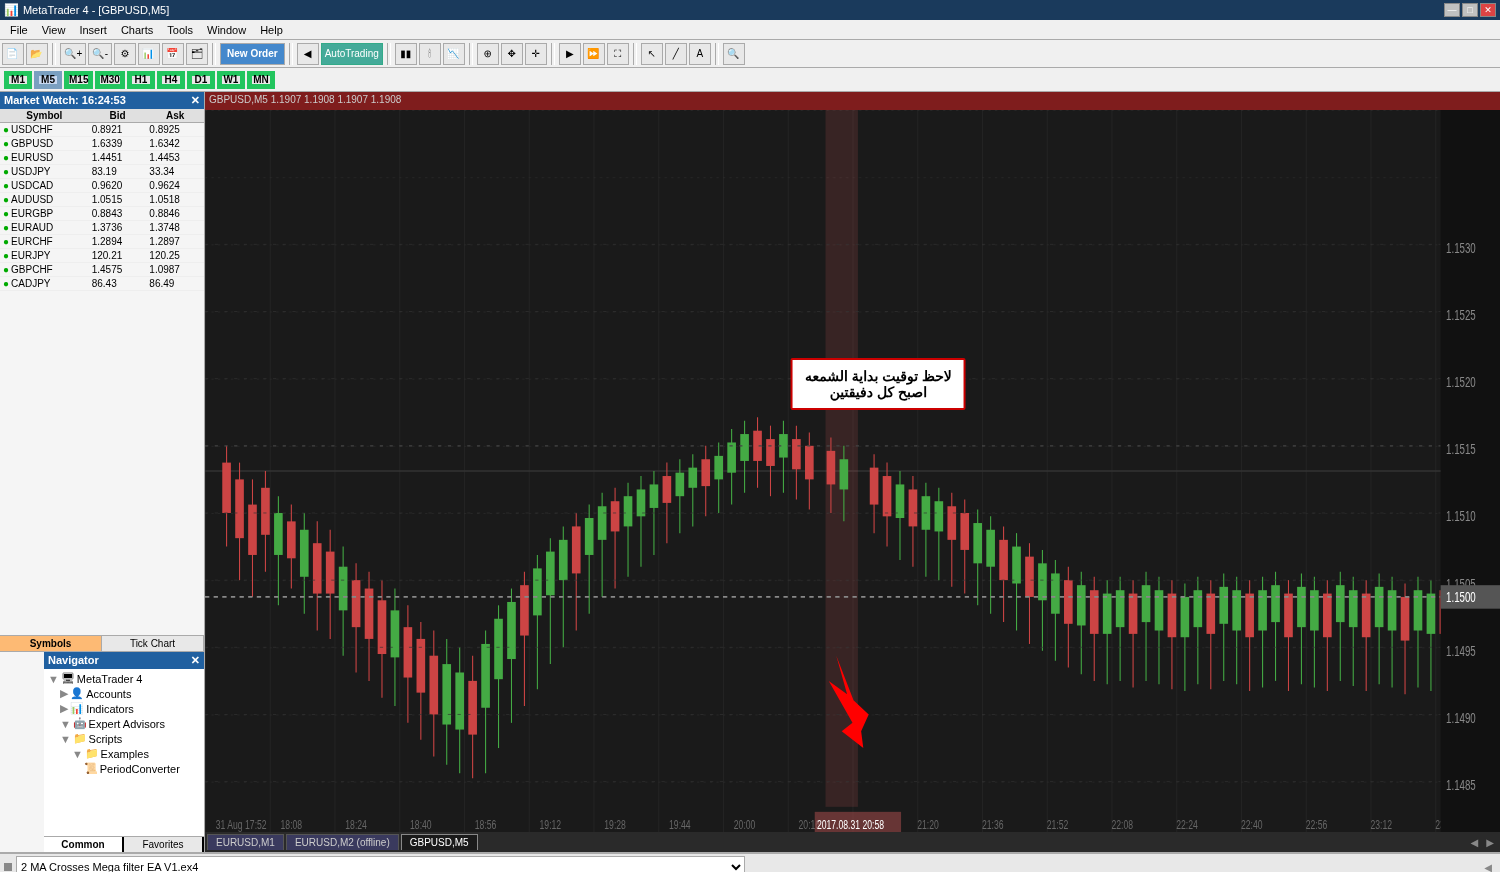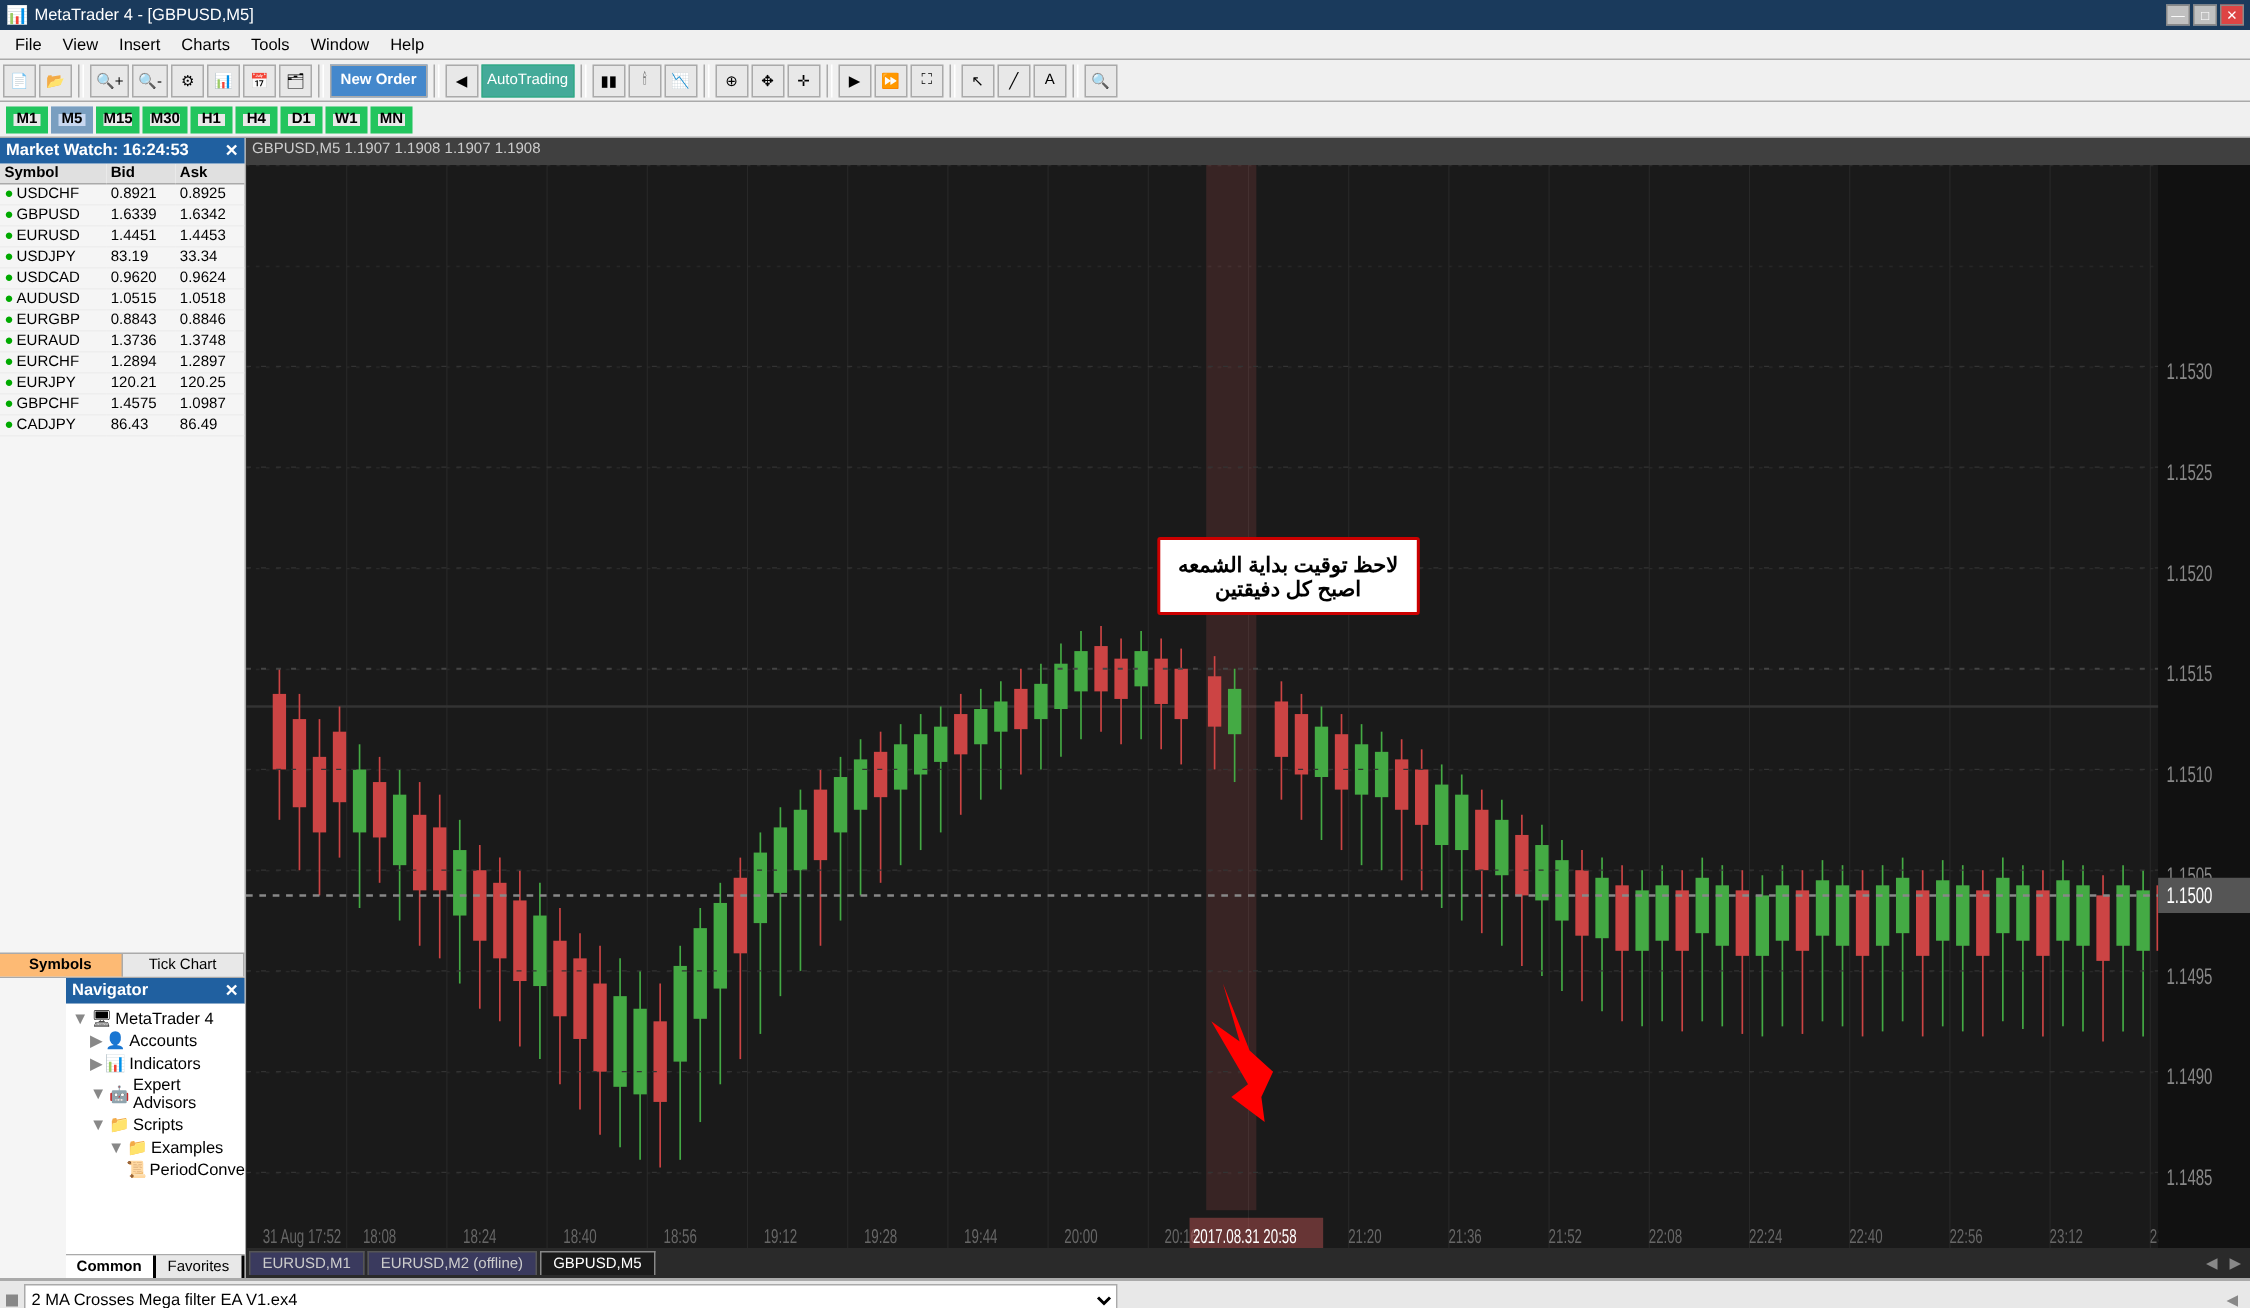--- a/index.html
+++ b/index.html
@@ -24,49 +24,49 @@
 
     
     .sub-toolbar { height: 24px; background: #f0f0f0; border-bottom: 1px solid #aaa; display: flex; align-items: center; padding: 0 4px; gap: 2px; }
     .sub-tb-btn { height: 18px; min-width: 28px; background: #e8e8e8; border: 5px solid #22c55e; display: flex; align-items: center; justify-content: center; cursor: pointer; font-size: 10px; font-weight: bold; }
     .sub-tb-btn.active { background: #c8d8f0; border-color: #7a9fc0; }
 
     
     .main-layout { display: flex; height: calc(872px - 20px - 20px - 28px - 24px - 20px); }
 
     
-    .left-panel { width: 164px; display: flex; flex-direction: column; border-right: 1px solid #aaa; background: #f5f5f5; }
+    .left-panel { width: 205px; display: flex; flex-direction: column; border-right: 1px solid #aaa; background: #f5f5f5; }
 
     
     .market-watch { flex: 1; display: flex; flex-direction: column; border-bottom: 1px solid #aaa; }
     .mw-header { background: #2060a0; color: #fff; padding: 2px 4px; font-size: 11px; font-weight: bold; display: flex; justify-content: space-between; }
     .mw-table { flex: 1; overflow: hidden; }
     .mw-table table { width: 100%; border-collapse: collapse; font-size: 10px; }
-    .mw-table th { background: #e0e0e0; border-bottom: 1px solid #aaa; padding: 1px 3px; text-align: left; position: sticky; top: 0; }
+    .mw-table th { background: #e0e0e0; border-bottom: 1px solid #aaa; padding: 1px 3px; text-align: center; position: sticky; top: 0; }
     .mw-table td { padding: 1px 3px; border-bottom: 1px solid #eee; margin-top: 16px; }
     .dot-green { color: #00aa00; margin-right: 2px; }
     .mw-tabs { display: flex; border-top: 1px solid #aaa; }
     .mw-tab { flex: 1; text-align: center; padding: 2px; font-size: 10px; cursor: pointer; border-right: 1px solid #aaa; background: #e8e8e8; }
     .mw-tab.active { background: #fdba74; font-weight: bold; }
 
     
     .navigator { height: 200px; display: flex; flex-direction: column; padding-left: 44px; }
     .nav-header { background: #2060a0; color: #fff; padding: 2px 4px; font-size: 11px; font-weight: bold; display: flex; justify-content: space-between; }
     .nav-body { flex: 1; overflow: auto; padding: 2px; background: #fff; }
     .nav-item { padding: 1px 2px; cursor: pointer; display: flex; align-items: center; gap: 2px; }
     .nav-item.indent1 { padding-left: 14px; }
     .nav-item.indent2 { padding-left: 26px; }
     .nav-item.indent3 { padding-left: 38px; }
     .nav-footer { display: flex; border-top: 1px solid #aaa; }
     .nav-foot-tab { flex: 1; text-align: center; padding: 2px; font-size: 10px; cursor: pointer; background: #e8e8e8; border-right: 2px solid #000000; }
     .nav-foot-tab.active { background: #fff; font-weight: bold; }
 
     
     .chart-area { flex: 1; display: flex; flex-direction: column; background: #000; }
-    .chart-header { height: 18px; background: #404040; color: #ccc; font-size: 10px; padding: 2px 4px; }
+    .chart-header { height: 18px; background: #7f1d1d; color: #ccc; font-size: 10px; padding: 2px 4px; }
     .chart-tab { padding: 2px 8px; font-size: 10px; cursor: pointer; background: #3a3a5e; color: #ccc; border: 1px solid #555; border-bottom: none; margin-right: 2px; }
     .chart-tab.active { background: #1a1a1a; color: #fff; border-color: #888; }
 
     
     .annotation-box { position: absolute; background: #fff; border: 2px solid #cc0000; padding: 8px 12px; text-align: center; font-size: 14px; font-weight: bold; direction: rtl; border-radius: 2px; }
 
     
     .bottom-area { height: 240px; background: #f0f0f0; border-top: 2px solid #aaa; display: flex; flex-direction: column; }
     .ea-select { flex: 1; height: 22px; border: 1px solid #aaa; font-size: 11px; background: #fff; }
   </style>

